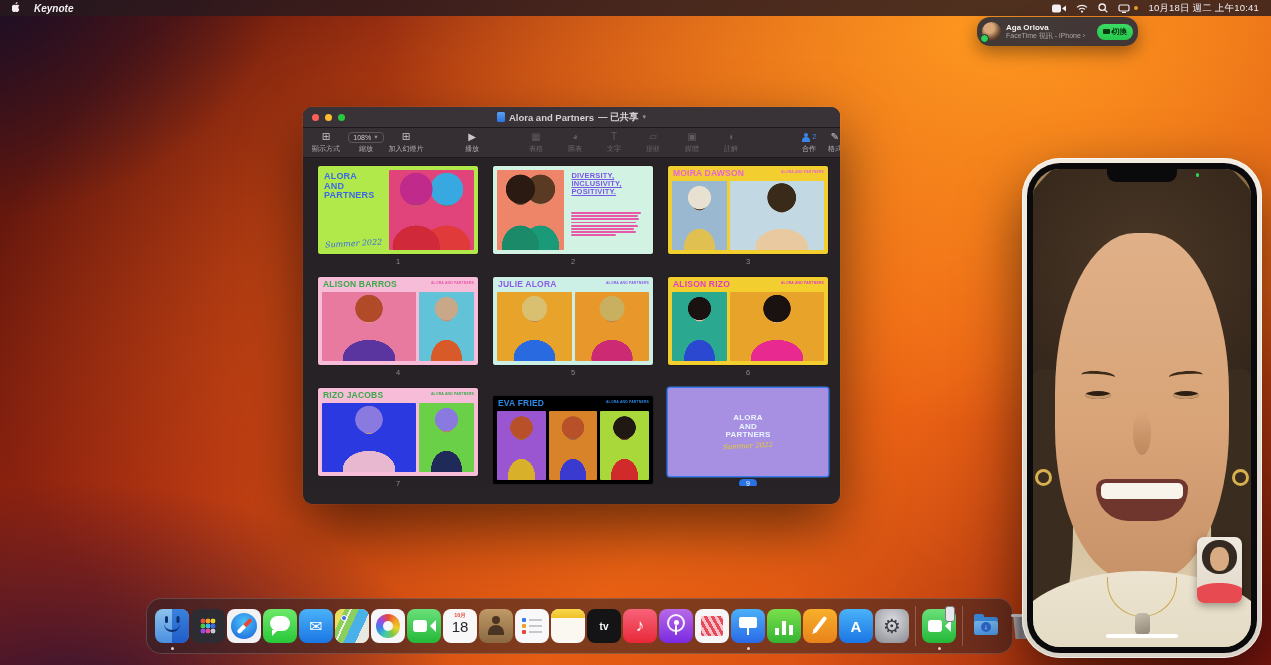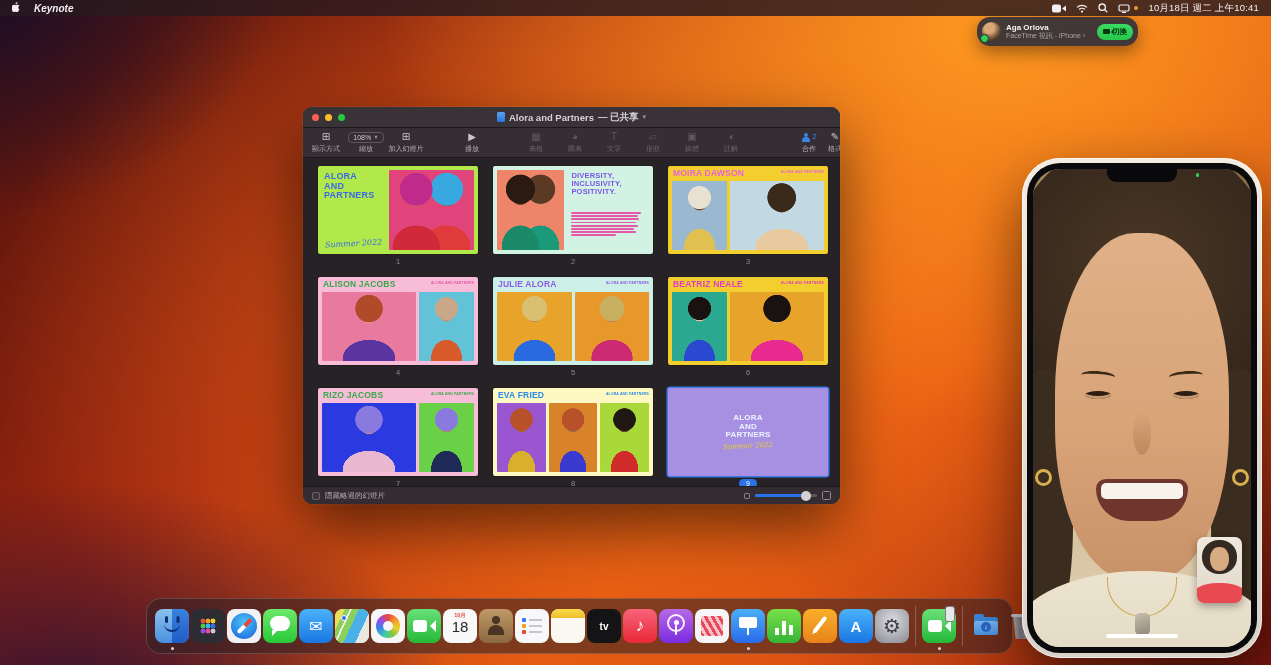--- a/index.html
+++ b/index.html
@@ -385,21 +385,21 @@
 AND
 PARTNERS</div>
               <div class="sl-script cover-sub" style="color: rgb(58, 104, 232);">Summer 2022</div>
               <div class="cover-photo" style="background: radial-gradient(circle at 32% 24%, rgb(192, 42, 138) 0px, rgb(192, 42, 138) 19%, transparent 20%), radial-gradient(circle at 32% 32%, rgb(176, 122, 82) 0px, rgb(176, 122, 82) 13%, transparent 14%), radial-gradient(46% 44% at 32% 96%, rgb(208, 42, 58) 0px, rgb(208, 42, 58) 60%, transparent 61%), radial-gradient(circle at 68% 24%, rgb(56, 168, 224) 0px, rgb(56, 168, 224) 19%, transparent 20%), radial-gradient(circle at 68% 32%, rgb(138, 90, 56) 0px, rgb(138, 90, 56) 13%, transparent 14%), radial-gradient(46% 44% at 68% 96%, rgb(224, 58, 58) 0px, rgb(224, 58, 58) 60%, transparent 61%), linear-gradient(rgb(224, 68, 122), rgb(224, 68, 122));"></div>
             </div>
             <div class="slide-num">1</div>
           </div>
           <div class="slide-cell">
             <div class="slide-thumb" style="background: rgb(210, 242, 228);">
               <div class="split-photo" style="background: radial-gradient(circle at 35% 24%, rgb(42, 26, 18) 0px, rgb(42, 26, 18) 19%, transparent 20%), radial-gradient(circle at 35% 32%, rgb(106, 74, 48) 0px, rgb(106, 74, 48) 13%, transparent 14%), radial-gradient(46% 44% at 35% 96%, rgb(26, 138, 104) 0px, rgb(26, 138, 104) 60%, transparent 61%), radial-gradient(circle at 65% 24%, rgb(90, 58, 34) 0px, rgb(90, 58, 34) 19%, transparent 20%), radial-gradient(circle at 65% 32%, rgb(200, 144, 112) 0px, rgb(200, 144, 112) 13%, transparent 14%), radial-gradient(46% 44% at 65% 96%, rgb(26, 154, 120) 0px, rgb(26, 154, 120) 60%, transparent 61%), linear-gradient(rgb(238, 132, 104), rgb(238, 132, 104));"></div>
-              <div class="sl-title split-text" style="color: rgb(122, 85, 232);">DIVERSITY,
+              <div class="sl-title split-text" style="color: rgb(122, 85, 232); text-decoration: underline;">DIVERSITY,
 INCLUSIVITY,
 POSITIVITY.</div>
               <div class="body-lines">
                 <i style="background: rgb(232, 88, 168); width: 95%;"></i>
                 <i style="background: rgb(232, 88, 168); width: 90%;"></i>
                 <i style="background: rgb(232, 88, 168); width: 92%;"></i>
                 <i style="background: rgb(232, 88, 168); width: 88%;"></i>
                 <i style="background: rgb(232, 88, 168); width: 90%;"></i>
                 <i style="background: rgb(232, 88, 168); width: 85%;"></i>
                 <i style="background: rgb(232, 88, 168); width: 88%;"></i>
@@ -414,21 +414,21 @@
               <div class="sl-brand" style="color: rgb(232, 98, 216);">ALORA AND PARTNERS</div>
               <div class="sl-photos">
                 <div class="sl-photo" style="background: radial-gradient(circle at 50% 24%, rgb(232, 224, 208) 0px, rgb(232, 224, 208) 19%, transparent 20%), radial-gradient(circle at 50% 32%, rgb(106, 74, 50) 0px, rgb(106, 74, 50) 13%, transparent 14%), radial-gradient(46% 44% at 50% 96%, rgb(224, 192, 80) 0px, rgb(224, 192, 80) 60%, transparent 61%), linear-gradient(rgb(154, 184, 208), rgb(154, 184, 208));"></div>
                 <div class="sl-photo" style="background: radial-gradient(circle at 55% 24%, rgb(58, 42, 26) 0px, rgb(58, 42, 26) 19%, transparent 20%), radial-gradient(circle at 55% 32%, rgb(138, 90, 58) 0px, rgb(138, 90, 58) 13%, transparent 14%), radial-gradient(46% 44% at 55% 96%, rgb(232, 201, 160) 0px, rgb(232, 201, 160) 60%, transparent 61%), linear-gradient(rgb(194, 216, 226), rgb(194, 216, 226)); flex: 1.7 1 0%;"></div>
               </div>
             </div>
             <div class="slide-num">3</div>
           </div>
           <div class="slide-cell">
             <div class="slide-thumb" style="background: rgb(246, 188, 216);">
-              <div class="sl-title hdr-title" style="color: rgb(58, 168, 74);">ALISON JACOBS</div>
+              <div class="sl-title hdr-title" style="color: rgb(58, 168, 74);">ALISON BARROS</div>
               <div class="sl-brand" style="color: rgb(232, 88, 168);">ALORA AND PARTNERS</div>
               <div class="sl-photos">
                 <div class="sl-photo" style="background: radial-gradient(circle at 50% 24%, rgb(176, 74, 40) 0px, rgb(176, 74, 40) 19%, transparent 20%), radial-gradient(circle at 50% 32%, rgb(216, 168, 136) 0px, rgb(216, 168, 136) 13%, transparent 14%), radial-gradient(46% 44% at 50% 96%, rgb(90, 53, 160) 0px, rgb(90, 53, 160) 60%, transparent 61%), linear-gradient(rgb(232, 122, 160), rgb(232, 122, 160)); flex: 1.7 1 0%;"></div>
                 <div class="sl-photo" style="background: radial-gradient(circle at 50% 24%, rgb(200, 168, 136) 0px, rgb(200, 168, 136) 19%, transparent 20%), radial-gradient(circle at 50% 32%, rgb(200, 144, 112) 0px, rgb(200, 144, 112) 13%, transparent 14%), radial-gradient(46% 44% at 50% 96%, rgb(216, 90, 40) 0px, rgb(216, 90, 40) 60%, transparent 61%), linear-gradient(rgb(98, 194, 216), rgb(98, 194, 216));"></div>
               </div>
             </div>
             <div class="slide-num">4</div>
           </div>
           <div class="slide-cell">
             <div class="slide-thumb" style="background: rgb(205, 240, 230);">
@@ -436,42 +436,42 @@
               <div class="sl-brand" style="color: rgb(138, 92, 232);">ALORA AND PARTNERS</div>
               <div class="sl-photos">
                 <div class="sl-photo" style="background: radial-gradient(circle at 50% 24%, rgb(216, 192, 112) 0px, rgb(216, 192, 112) 19%, transparent 20%), radial-gradient(circle at 50% 32%, rgb(192, 136, 88) 0px, rgb(192, 136, 88) 13%, transparent 14%), radial-gradient(46% 44% at 50% 96%, rgb(42, 106, 224) 0px, rgb(42, 106, 224) 60%, transparent 61%), linear-gradient(rgb(232, 164, 42), rgb(232, 164, 42));"></div>
                 <div class="sl-photo" style="background: radial-gradient(circle at 50% 24%, rgb(200, 176, 96) 0px, rgb(200, 176, 96) 19%, transparent 20%), radial-gradient(circle at 50% 32%, rgb(184, 130, 90) 0px, rgb(184, 130, 90) 13%, transparent 14%), radial-gradient(46% 44% at 50% 96%, rgb(204, 42, 114) 0px, rgb(204, 42, 114) 60%, transparent 61%), linear-gradient(rgb(232, 152, 42), rgb(232, 152, 42));"></div>
               </div>
             </div>
             <div class="slide-num">5</div>
           </div>
           <div class="slide-cell">
             <div class="slide-thumb" style="background: rgb(242, 207, 46);">
-              <div class="sl-title hdr-title" style="color: rgb(224, 58, 200);">BEATRIZ NEALE</div>
+              <div class="sl-title hdr-title" style="color: rgb(224, 58, 200);">ALISON RIZO</div>
               <div class="sl-brand" style="color: rgb(224, 58, 200);">ALORA AND PARTNERS</div>
               <div class="sl-photos">
                 <div class="sl-photo" style="background: radial-gradient(circle at 50% 24%, rgb(26, 18, 16) 0px, rgb(26, 18, 16) 19%, transparent 20%), radial-gradient(circle at 50% 32%, rgb(232, 192, 160) 0px, rgb(232, 192, 160) 13%, transparent 14%), radial-gradient(46% 44% at 50% 96%, rgb(42, 72, 208) 0px, rgb(42, 72, 208) 60%, transparent 61%), linear-gradient(rgb(42, 168, 144), rgb(42, 168, 144));"></div>
                 <div class="sl-photo" style="background: radial-gradient(circle at 50% 24%, rgb(26, 18, 16) 0px, rgb(26, 18, 16) 19%, transparent 20%), radial-gradient(circle at 50% 32%, rgb(232, 192, 160) 0px, rgb(232, 192, 160) 13%, transparent 14%), radial-gradient(46% 44% at 50% 96%, rgb(232, 42, 144) 0px, rgb(232, 42, 144) 60%, transparent 61%), linear-gradient(rgb(232, 164, 42), rgb(232, 164, 42)); flex: 1.7 1 0%;"></div>
               </div>
             </div>
             <div class="slide-num">6</div>
           </div>
           <div class="slide-cell">
             <div class="slide-thumb" style="background: rgb(246, 188, 216);">
               <div class="sl-title hdr-title" style="color: rgb(58, 168, 74);">RIZO JACOBS</div>
               <div class="sl-brand" style="color: rgb(58, 168, 74);">ALORA AND PARTNERS</div>
               <div class="sl-photos">
                 <div class="sl-photo" style="background: radial-gradient(circle at 50% 24%, rgb(138, 122, 224) 0px, rgb(138, 122, 224) 19%, transparent 20%), radial-gradient(circle at 50% 32%, rgb(216, 160, 112) 0px, rgb(216, 160, 112) 13%, transparent 14%), radial-gradient(46% 44% at 50% 96%, rgb(232, 184, 208) 0px, rgb(232, 184, 208) 60%, transparent 61%), linear-gradient(rgb(42, 58, 224), rgb(42, 58, 224)); flex: 1.7 1 0%;"></div>
                 <div class="sl-photo" style="background: radial-gradient(circle at 50% 24%, rgb(138, 122, 224) 0px, rgb(138, 122, 224) 19%, transparent 20%), radial-gradient(circle at 50% 32%, rgb(184, 132, 90) 0px, rgb(184, 132, 90) 13%, transparent 14%), radial-gradient(46% 44% at 50% 96%, rgb(32, 42, 88) 0px, rgb(32, 42, 88) 60%, transparent 61%), linear-gradient(rgb(106, 208, 72), rgb(106, 208, 72));"></div>
               </div>
             </div>
             <div class="slide-num">7</div>
           </div>
           <div class="slide-cell">
-            <div class="slide-thumb" style="background: #fef9c3;">
+            <div class="slide-thumb" style="background: #000000; margin-top: 8px;">
               <div class="sl-title hdr-title" style="color: rgb(42, 138, 232);">EVA FRIED</div>
               <div class="sl-brand" style="color: rgb(42, 138, 232);">ALORA AND PARTNERS</div>
               <div class="sl-photos">
                 <div class="sl-photo" style="background: radial-gradient(circle at 50% 24%, rgb(184, 80, 42) 0px, rgb(184, 80, 42) 19%, transparent 20%), radial-gradient(circle at 50% 32%, rgb(160, 106, 66) 0px, rgb(160, 106, 66) 13%, transparent 14%), radial-gradient(46% 44% at 50% 96%, rgb(216, 176, 42) 0px, rgb(216, 176, 42) 60%, transparent 61%), linear-gradient(rgb(154, 86, 208), rgb(154, 86, 208));"></div>
                 <div class="sl-photo" style="background: radial-gradient(circle at 50% 24%, rgb(184, 80, 42) 0px, rgb(184, 80, 42) 19%, transparent 20%), radial-gradient(circle at 50% 32%, rgb(160, 106, 66) 0px, rgb(160, 106, 66) 13%, transparent 14%), radial-gradient(46% 44% at 50% 96%, rgb(58, 58, 208) 0px, rgb(58, 58, 208) 60%, transparent 61%), linear-gradient(rgb(216, 130, 42), rgb(216, 130, 42));"></div>
                 <div class="sl-photo" style="background: radial-gradient(circle at 50% 24%, rgb(32, 24, 18) 0px, rgb(32, 24, 18) 19%, transparent 20%), radial-gradient(circle at 50% 32%, rgb(106, 66, 40) 0px, rgb(106, 66, 40) 13%, transparent 14%), radial-gradient(46% 44% at 50% 96%, rgb(208, 42, 42) 0px, rgb(208, 42, 42) 60%, transparent 61%), linear-gradient(rgb(168, 216, 58), rgb(168, 216, 58));"></div>
               </div>
             </div>
             <div class="slide-num">8</div>
           </div>
@@ -482,32 +482,20 @@
 AND
 PARTNERS</div>
                 <div class="sl-script" style="color: rgb(232, 208, 42);">Summer 2022</div>
               </div>
             </div>
             <div class="slide-num">
               <span class="badge">9</span>
             </div>
           </div>
         </div>
-    </div>
-    <div class="kn-footer">
-      <span class="chk"></span>
-      <span class="footer-label">隱藏略過的幻燈片</span>
-      <span class="footer-right">
-        <span class="gridico sm"></span>
-        <span class="zslider">
-            <span class="fill"></span>
-            <span class="knob"></span>
-          </span>
-        <span class="gridico lg"></span>
-      </span>
     </div>
   </div>
 
   <div class="iphone">
     <div class="iphone-bezel"></div>
     <div class="iphone-screen">
       <div class="warmlight"></div>
       <div class="hair"></div>
       <div class="hair-l"></div>
       <div class="hair-r"></div>

